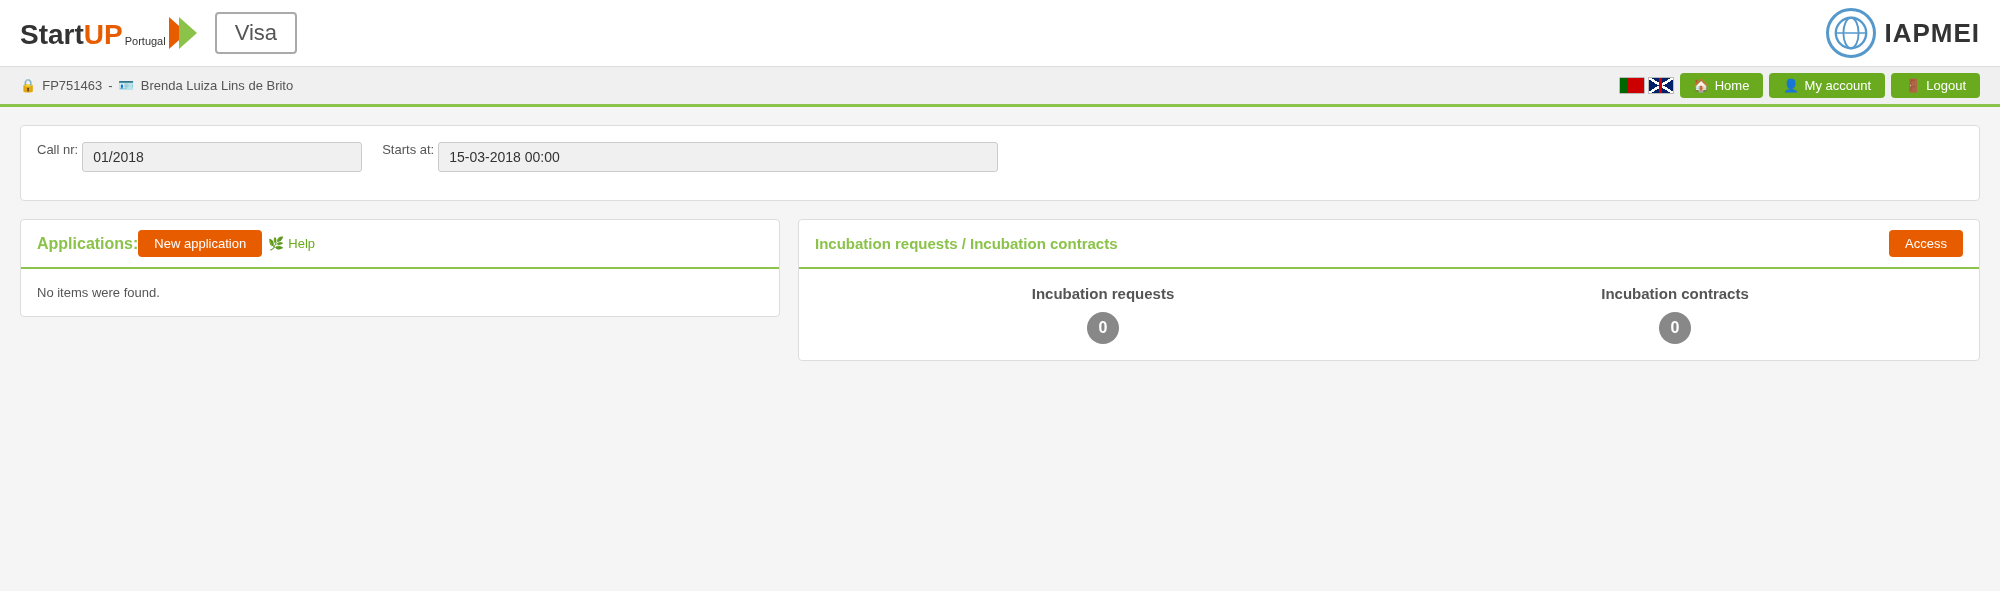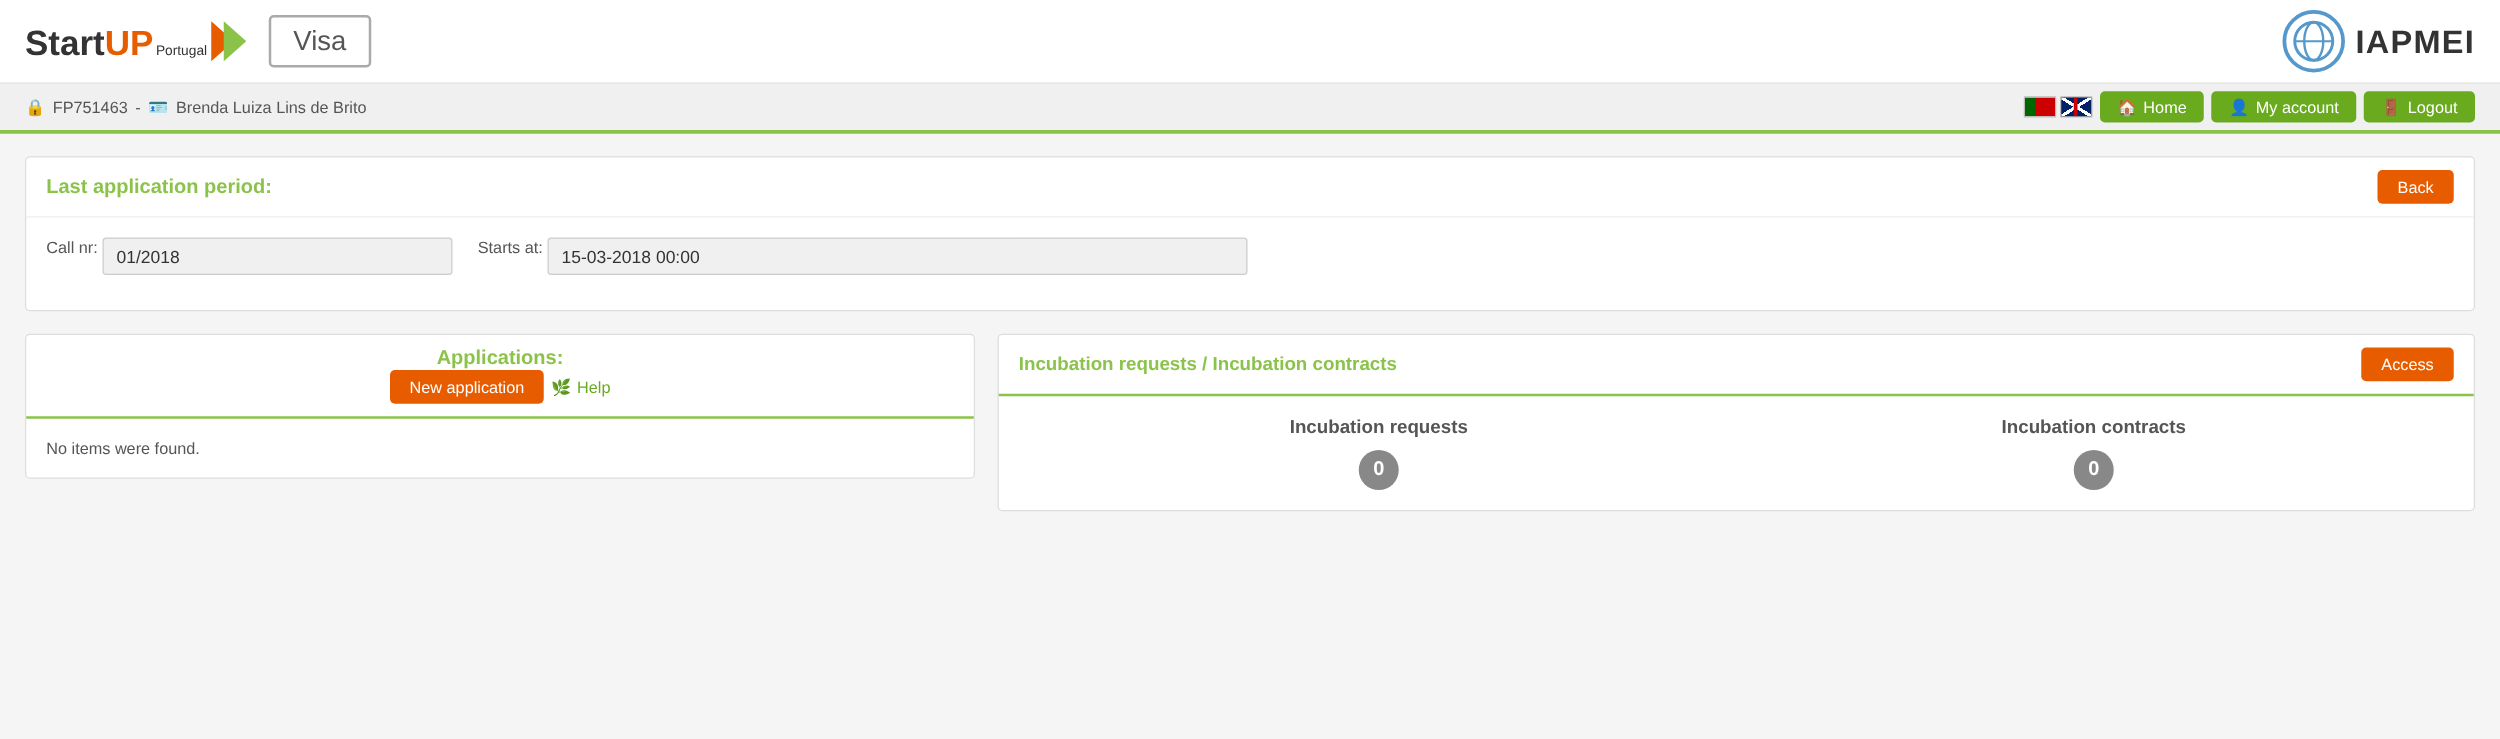--- a/index.html
+++ b/index.html
@@ -138,21 +138,20 @@
     .col-left { flex: 0 0 760px; }
     .col-right { flex: 1; }
 
     
     .app-header {
       display: flex;
       align-items: center;
       justify-content: flex-start;
       padding: 10px 16px;
       border-bottom: 2px solid #8bc34a;
-      flex-direction: column;
     }
     .btn-orange {
       background: #e85c00;
       color: #fff;
       border: none;
       border-radius: 4px;
       padding: 6px 16px;
       font-size: 13px;
       cursor: pointer;
     }
@@ -329,24 +328,20 @@
     <button class="nav-btn">
       <span>🚪</span>
       <span>Logout</span>
     </button>
   </div>
 </div>
 
 <div class="main">
 
   <div class="section-box">
-    <div class="section-header">
-      <span class="section-title">Last application period:</span>
-      <button class="btn-back">Back</button>
-    </div>
     <div class="section-body">
       <div class="form-row">
         <div class="form-group">
           <label>Call nr:</label>
           <input class="form-input form-input-small" type="text" readonly="" value="01/2018" style="">
         </div>
         <div class="form-group">
           <label>Starts at:</label>
           <input class="form-input form-input-large" type="text" readonly="" value="15-03-2018 00:00" style="">
         </div>

